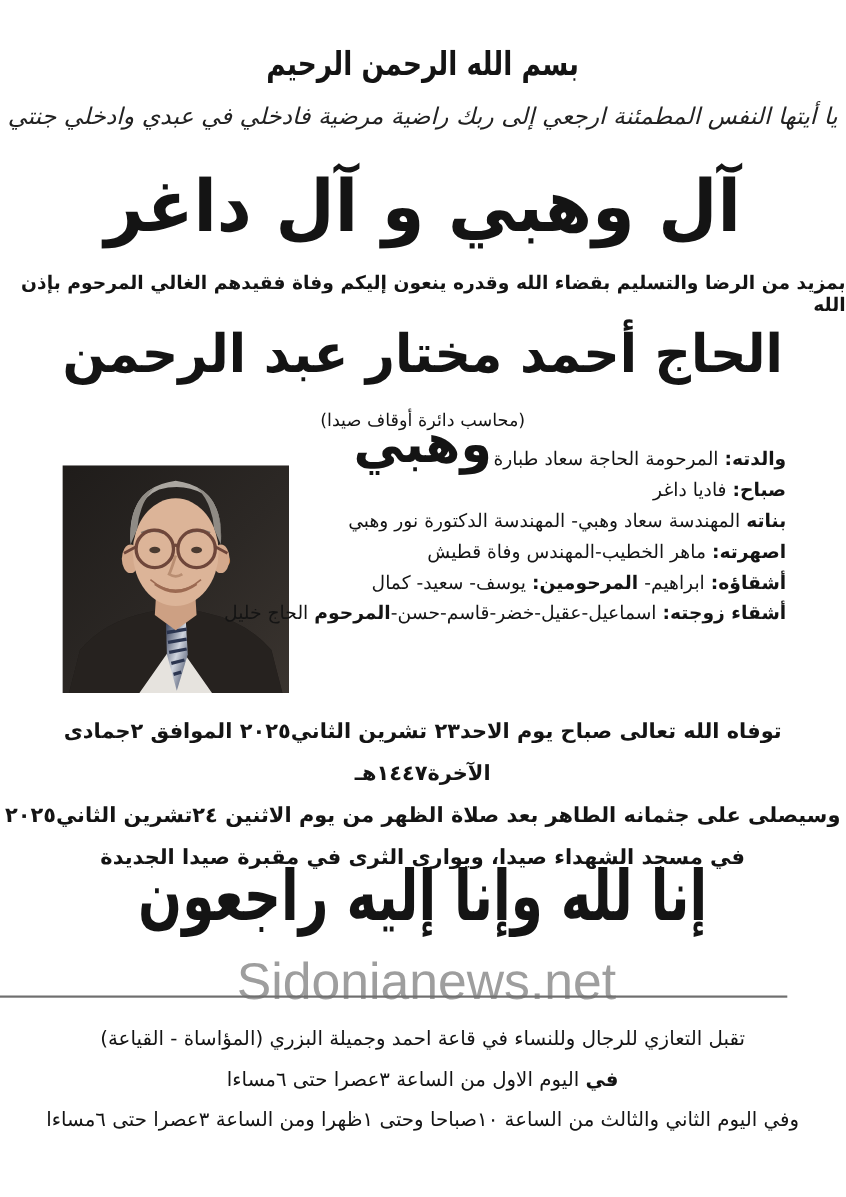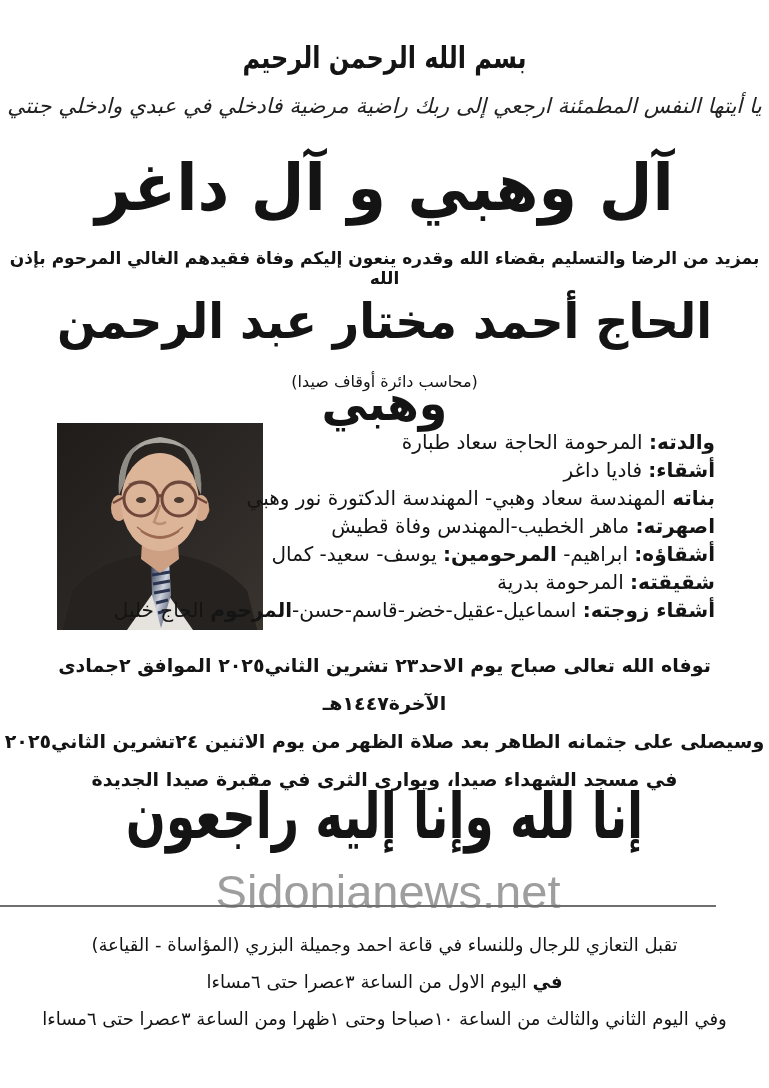--- a/index.html
+++ b/index.html
@@ -30,40 +30,40 @@
   }
   .families-title{
     top:138px;margin:0;
     font-size:62px;line-height:100px;
     font-weight:bold;
     letter-spacing:1px;
     transform:scaleY(1.05);
   }
   .intro-line{
     top:248px;margin:0;
-    font-size:17px;font-weight:bold;
+    font-size:17px;font-weight:bold;text-align:right;
   }
   .deceased-name{
     top:284px;margin:0;
     font-size:46px;line-height:78px;
     font-weight:bold;
     transform:scaleY(1.05);
   }
   .deceased-occupation{
     top:372px;margin:0;
     font-size:16px;
   }
   .photo-frame{
     position:absolute;left:57px;top:423px;
     width:206px;height:207px;
   }
   .photo-frame svg{display:block;width:100%;height:100%;}
   .relatives{
-    position:absolute;top:428px;right:54px;width:446px;
-    font-size:20px;line-height:28px;
+    position:absolute;top:404px;right:54px;width:446px;
+    font-size:17px;line-height:28px;
   }
   .rel-row{white-space:nowrap;}
   .funeral{
     top:646px;
     font-size:19px;font-weight:bold;line-height:38px;
   }
   .istirjaa{
     top:788px;
     font-size:47px;font-weight:bold;
     letter-spacing:-2px;
@@ -153,25 +153,24 @@
 
       <path d="M103,82 Q99,95 97,99 Q103,103 109,99" stroke="#b98e72" stroke-width="2.5" fill="none"></path>
 
       <path d="M84,108 Q103,122 122,108 Q112,114 103,114 Q94,114 84,108 Z" fill="#f2efe9" stroke="#9c6a52" stroke-width="2"></path>
       <path d="M80,104 Q103,124 126,104" stroke="#9c6a52" stroke-width="1.5" fill="none"></path>
     </svg>
   </div>
 
   <div class="relatives">
     <div class="rel-row"><b>والدته:</b><span> المرحومة الحاجة سعاد طبارة</span></div>
-    <div class="rel-row"><b>أشقاء:</b><span> فاديا داغر</span></div>
+    <div class="rel-row"><b>صباح:</b><span> فاديا داغر</span></div>
     <div class="rel-row"><b>بناته</b><span> المهندسة سعاد وهبي- المهندسة الدكتورة نور وهبي</span></div>
     <div class="rel-row"><b>اصهرته:</b><span> ماهر الخطيب-المهندس وفاة قطيش</span></div>
     <div class="rel-row"><b>أشقاؤه:</b><span> ابراهيم- </span><b>المرحومين:</b><span> يوسف- سعيد- كمال</span></div>
-    <div class="rel-row"><b>شقيقته:</b><span> المرحومة بدرية</span></div>
     <div class="rel-row"><b>أشقاء زوجته:</b><span> اسماعيل-عقيل-خضر-قاسم-حسن-</span><b>المرحوم</b><span> الحاج خليل</span></div>
   </div>
 
   <div class="centered funeral">
     <div>توفاه الله تعالى صباح يوم الاحد٢٣ تشرين الثاني٢٠٢٥ الموافق ٢جمادى الآخرة١٤٤٧هـ</div>
     <div>وسيصلى على جثمانه الطاهر بعد صلاة الظهر من يوم الاثنين ٢٤تشرين الثاني٢٠٢٥</div>
     <div>في مسجد الشهداء صيدا، ويوارى الثرى في مقبرة صيدا الجديدة</div>
   </div>
 
   <div class="centered istirjaa">إنا لله وإنا إليه راجعون</div>

